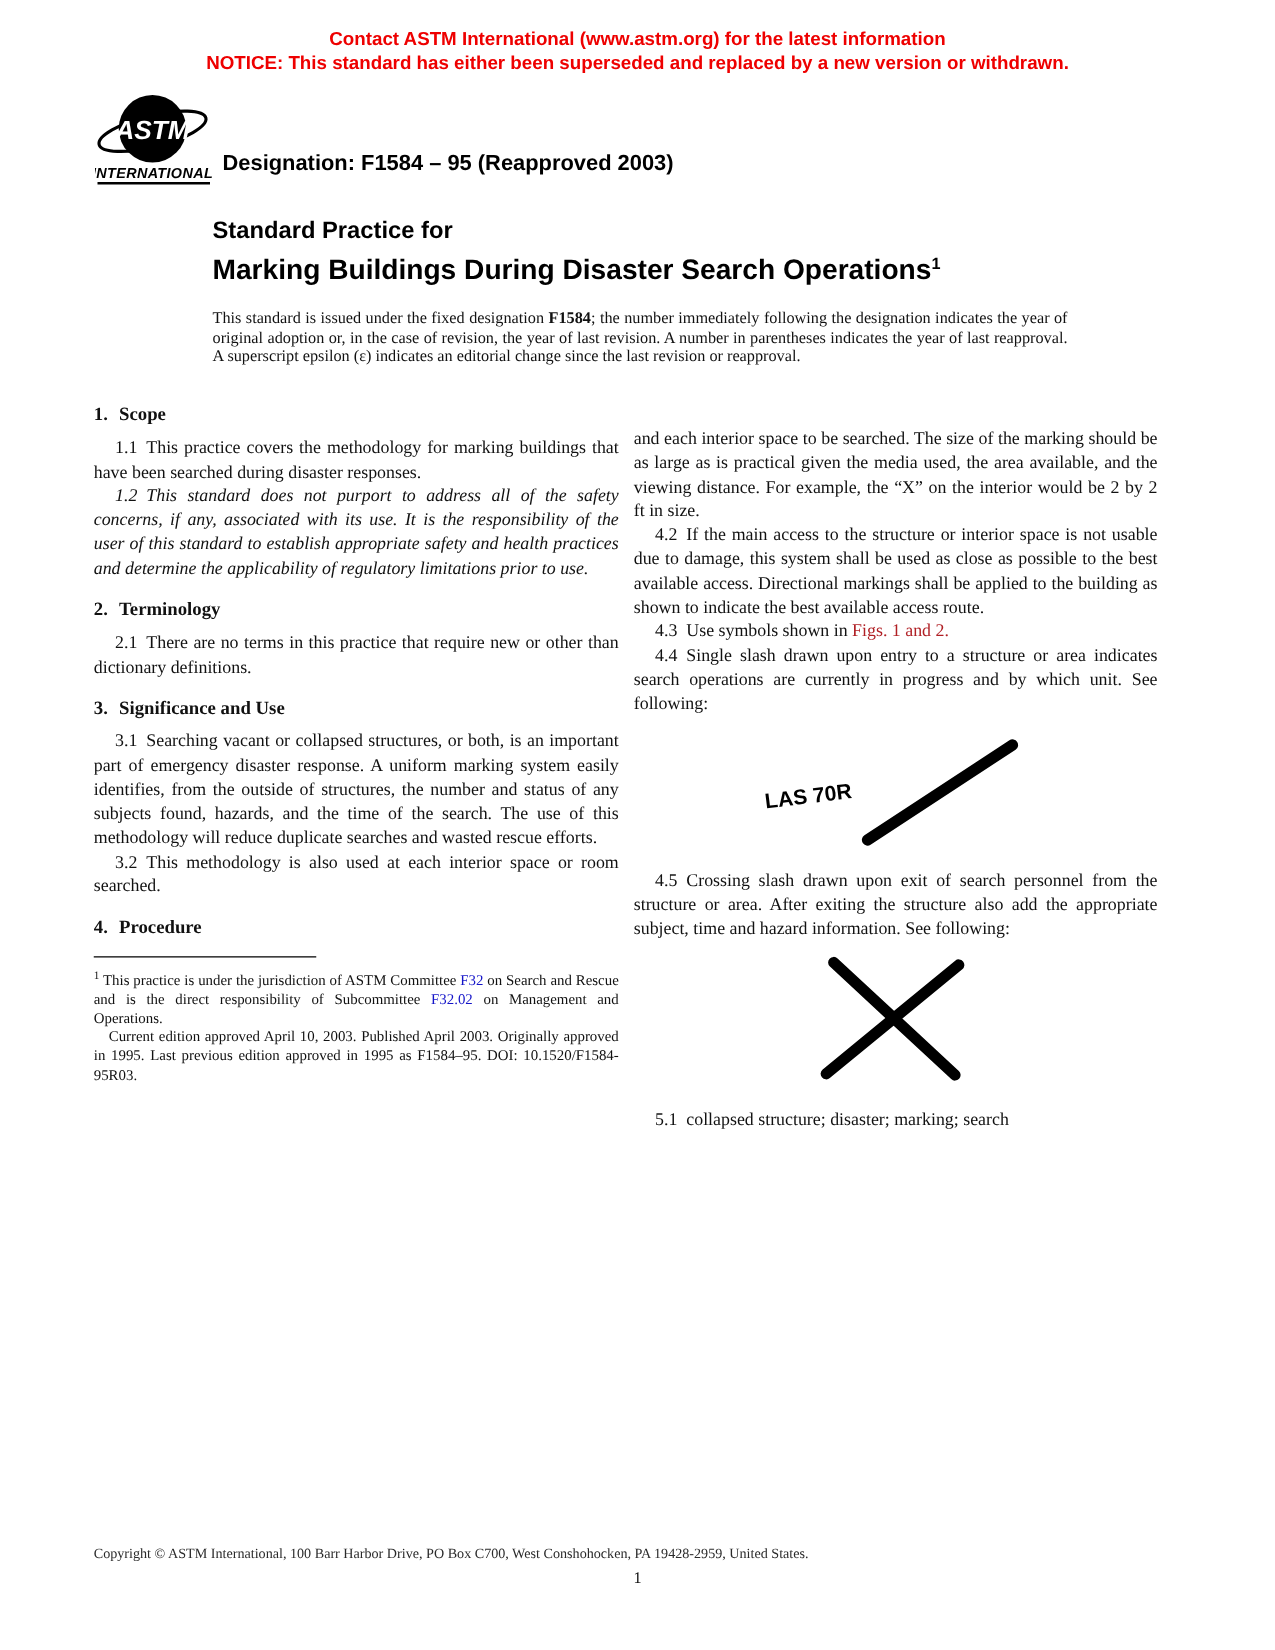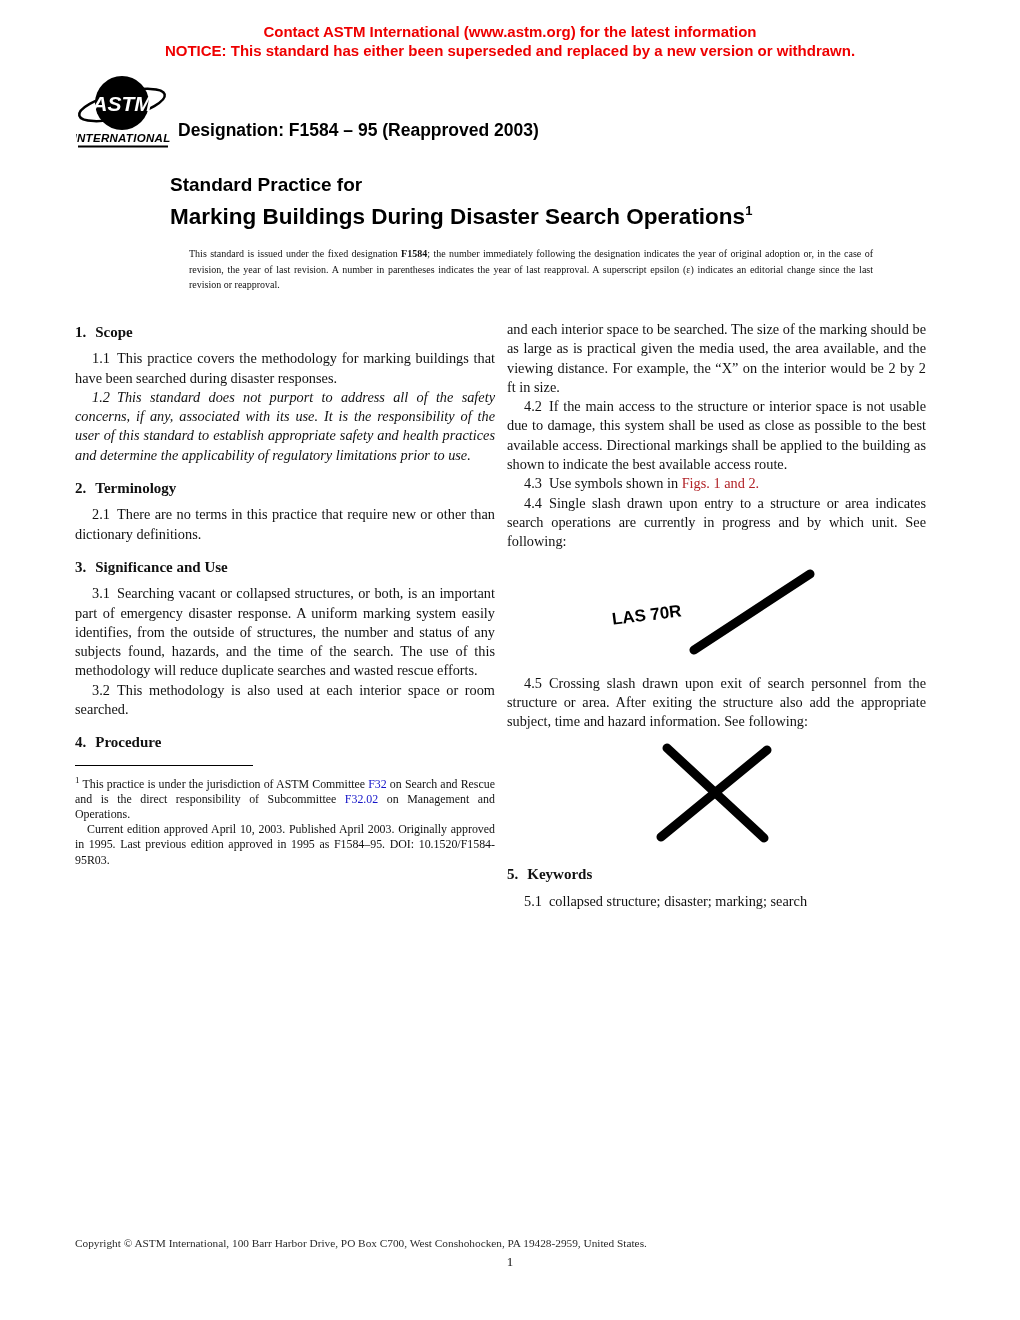--- a/index.html
+++ b/index.html
@@ -33,30 +33,30 @@
     position: absolute; left: 170px; top: 173px;
     font-family: "Liberation Sans", sans-serif; font-weight: bold; color: #000;
   }
   .title-line1 { font-size: 19px; line-height: 24px; }
   .title-line2 { font-size: 22.5px; line-height: 28px; }
   .title-line2 sup { font-size: 13px; }
 
   
   .preamble {
     position: absolute; left: 170px; top: 246px; width: 684px;
-    font-size: 10px; line-height: 15.6px; text-align: justify; color: #111; margin-left: 19px;
+    font-size: 13px; line-height: 15.6px; text-align: justify; color: #111;
   }
 
   
   .columns {
     position: absolute; left: 75px; top: 320px; width: 868px;
     display: flex; gap: 12px;
   }
   .col { width: 420px; font-size: 14.3px; line-height: 19.3px; text-align: justify; }
-  .col-right { width: 419px; }
+  .col-right { width: 419px; margin-top: 22px; }
 
   h3.sec {
     font-size: 15px; font-weight: bold; text-align: left;
     margin: 14px 0 7px 0;
   }
   h3.sec:first-child { margin-top: 3px; }
   h3.sec .sec-num { margin-right: 9px; }
   p.para { text-indent: 17px; }
   p.italic { font-style: italic; }
 
@@ -153,19 +153,18 @@
 
     <p class="para">4.5 Crossing slash drawn upon exit of search personnel from the structure or area. After exiting the structure also add the appropriate subject, time and hazard information. See following:</p>
 
     <div class="fig fig-x">
       <svg width="155" height="112" viewBox="0 0 155 112">
         <line x1="28" y1="11" x2="125" y2="101" stroke="#000" stroke-width="9" stroke-linecap="round"></line>
         <line x1="128" y1="13" x2="22" y2="100" stroke="#000" stroke-width="9" stroke-linecap="round"></line>
       </svg>
     </div>
 
-    <h3 class="sec"><span class="sec-num">5.</span><span>Keywords</span></h3>
     <p class="para">5.1 collapsed structure; disaster; marking; search</p>
   </div>
 </div>
 
 <div class="copyright">Copyright © ASTM International, 100 Barr Harbor Drive, PO Box C700, West Conshohocken, PA 19428-2959, United States.</div>
 <div class="page-number">1</div>
 
 </body></html>

